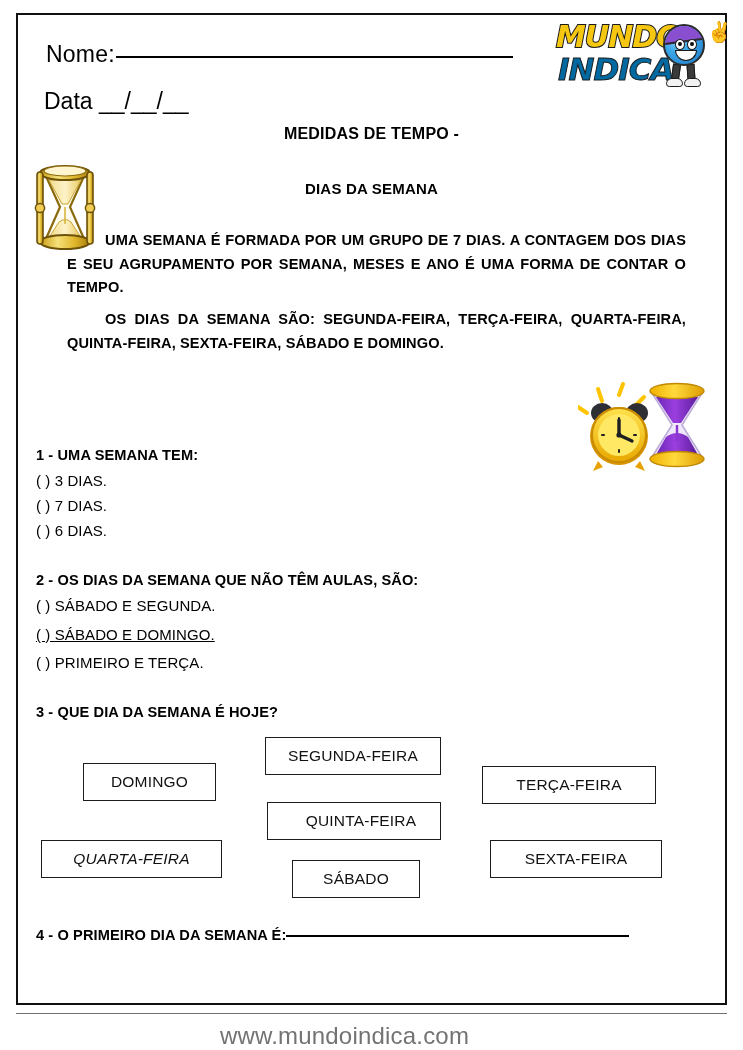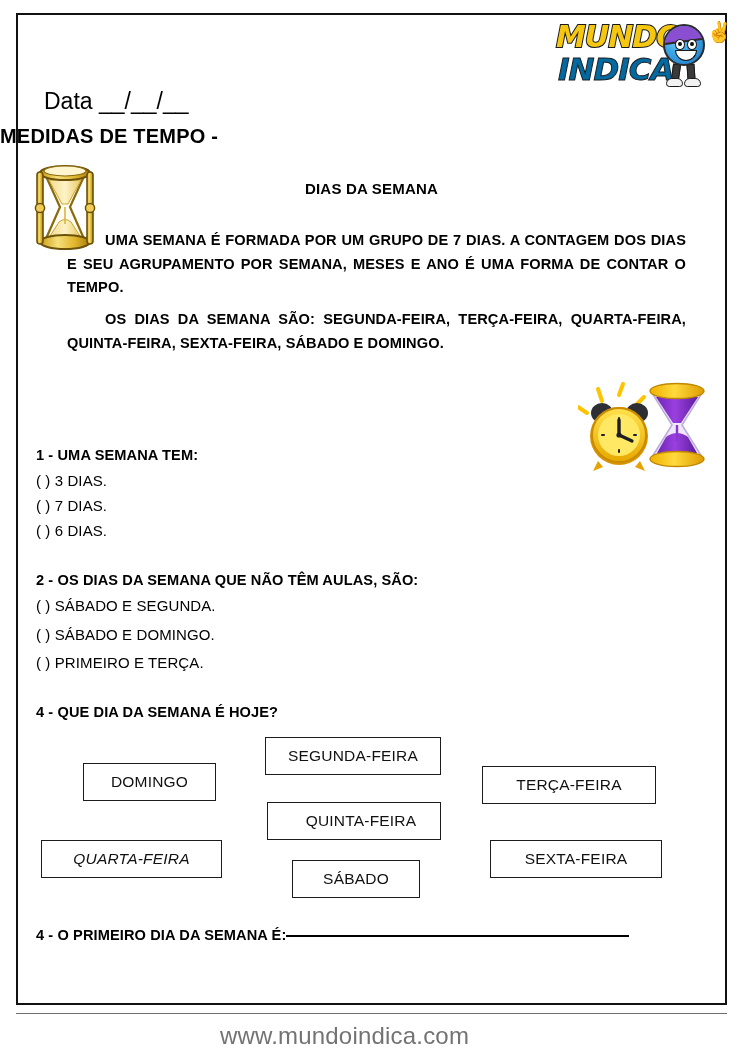--- a/index.html
+++ b/index.html
@@ -160,21 +160,22 @@
     box-sizing: border-box;
   }
   #logo .shoe.l { left: 110px; }
   #logo .shoe.r { left: 128px; }
 
   
   #main-title {
     position: absolute;
     left: 0; top: 125px;
     width: 743px;
-    font-size: 20px;
+    text-align: center;
+    font-size: 16px;
     font-weight: bold;
     letter-spacing: .2px;
   }
   #sub-title {
     position: absolute;
     left: 0; top: 180px;
     width: 743px;
     text-align: center;
     font-size: 15px;
     font-weight: bold;
@@ -248,21 +249,21 @@
     white-space: nowrap;
   }
 
   #q1-title { left: 36px; top: 447px; }
   #q1-o1 { left: 36px; top: 472px; }
   #q1-o2 { left: 36px; top: 497px; }
   #q1-o3 { left: 36px; top: 522px; }
 
   #q2-title { left: 36px; top: 572px; }
   #q2-o1 { left: 36px; top: 597px; }
-  #q2-o2 { left: 36px; top: 626px; }
+  #q2-o2 { left: 36px; top: 626px; text-decoration: underline; }
   #q2-o3 { left: 36px; top: 654px; }
 
   #q3-title { left: 36px; top: 704px; }
 
   
   .day-box {
     position: absolute;
     border: 1.6px solid #1c1c1c;
     background: #ffffff;
     box-sizing: border-box;
@@ -314,20 +315,23 @@
     letter-spacing: .2px;
   }
 </style>
 </head>
 <body>
 
 <div class="sheet">
 
   <div id="page-frame"></div>
 
+  <div id="name-row">
+    <span>Nome:</span><span class="fill-line"></span>
+  </div>
 
   <div id="date-row">Data __/__/__</div>
 
   <div id="logo">
     <span class="logo-mundo">MUNDO</span>
     <span class="logo-indica">INDICA</span>
     <span class="leg l"></span>
     <span class="leg r"></span>
     <span class="shoe l"></span>
     <span class="shoe r"></span>
@@ -444,21 +448,21 @@
   <div class="q-title" id="q1-title">1 - UMA SEMANA TEM:</div>
   <div class="opt" id="q1-o1">(  ) 3 DIAS.</div>
   <div class="opt" id="q1-o2">(  ) 7 DIAS.</div>
   <div class="opt" id="q1-o3">(  ) 6 DIAS.</div>
 
   <div class="q-title" id="q2-title">2 - OS DIAS DA SEMANA QUE NÃO TÊM AULAS, SÃO:</div>
   <div class="opt" id="q2-o1">(  ) SÁBADO E SEGUNDA.</div>
   <div class="opt" id="q2-o2">(  ) SÁBADO E DOMINGO.</div>
   <div class="opt" id="q2-o3">(  ) PRIMEIRO E TERÇA.</div>
 
-  <div class="q-title" id="q3-title">4 - QUE DIA DA SEMANA É HOJE?</div>
+  <div class="q-title" id="q3-title">3 - QUE DIA DA SEMANA É HOJE?</div>
   <div id="day-box-group">
       <div class="day-box" style="left: 83px; top: 763px; width: 133px; height: 38px;">DOMINGO</div>
       <div class="day-box" style="left: 265px; top: 737px; width: 176px; height: 38px;">SEGUNDA-FEIRA</div>
       <div class="day-box" style="left: 482px; top: 766px; width: 174px; height: 38px;">TERÇA-FEIRA</div>
       <div class="day-box" style="left: 267px; top: 802px; width: 174px; height: 38px; padding-left: 14px;">QUINTA-FEIRA</div>
       <div class="day-box" style="left: 41px; top: 840px; width: 181px; height: 38px; font-style: italic;">QUARTA-FEIRA</div>
       <div class="day-box" style="left: 490px; top: 840px; width: 172px; height: 38px;">SEXTA-FEIRA</div>
       <div class="day-box" style="left: 292px; top: 860px; width: 128px; height: 38px;">SÁBADO</div>
     </div>
 

